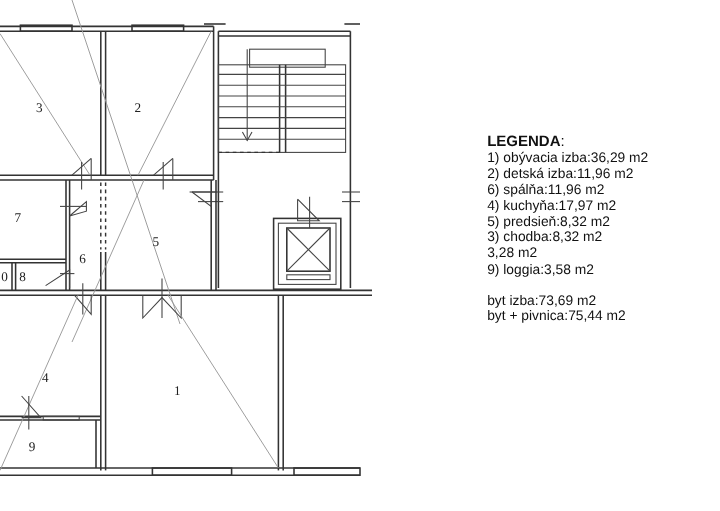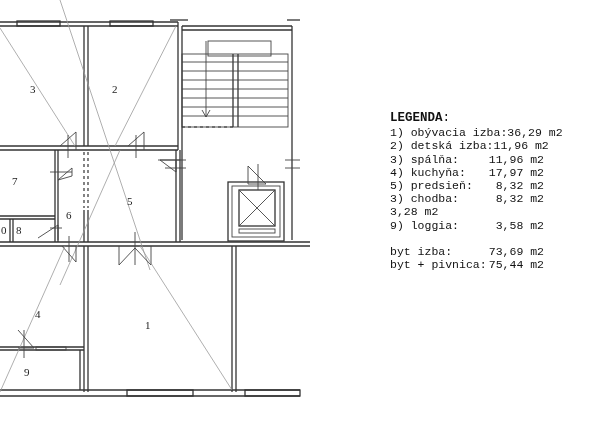--- a/index.html
+++ b/index.html
@@ -3,24 +3,24 @@
   <meta charset="utf-8">
   <style>
     html, body { margin: 0; padding: 0; background: #ffffff; }
     body { width: 600px; height: 426px; position: relative; overflow: hidden; font-family: "Liberation Sans", sans-serif; color: #111; }
     #plan { position: absolute; left: 0; top: 0; width: 310px; height: 426px; }
     .w { stroke: #333; stroke-width: 1.3; fill: none; }
     .thin { stroke: #444; stroke-width: 0.9; fill: none; }
     .diag { stroke: #9a9a9a; stroke-width: 0.8; fill: none; }
     .dash { stroke: #333; stroke-width: 1.2; stroke-dasharray: 3 3; fill: none; }
     .rlabel { font-family: "Liberation Serif", serif; font-size: 11px; fill: #222; }
-    #legend { position: absolute; left: 390px; top: 112px; font-size: 11.5px; line-height: 13.2px; font-family: Liberation Mono, monospace; }
+    #legend { position: absolute; left: 406px; top: 112px; font-size: 11.5px; line-height: 13.2px; }
     #legend .title { font-weight: bold; font-size: 12.5px; margin-bottom: 1px; }
     #legend .title .colon { font-weight: normal; }
-    #legend .row { display: flex; width: 154px; justify-content: space-between; white-space: nowrap; }
+    #legend .row { display: flex; width: 154px; white-space: nowrap; }
     #legend .gap { height: 13px; }
   </style>
 </head>
 <body>
 
 <svg id="plan" viewBox="0 0 310 426" xmlns="http://www.w3.org/2000/svg">
 
   <g>
     <line class="w" x1="0" y1="22" x2="178" y2="22"></line>
     <line class="w" x1="0" y1="26" x2="178" y2="26"></line>
@@ -166,21 +166,21 @@
   <div class="title"><span>LEGENDA</span><span class="colon">:</span></div>
   <div class="row">
       <span>1) obývacia izba:</span>
       <span>36,29 m2</span>
     </div>
   <div class="row">
       <span>2) detská izba:</span>
       <span>11,96 m2</span>
     </div>
   <div class="row">
-      <span>3) spálňa:</span>
+      <span>6) spálňa:</span>
       <span>11,96 m2</span>
     </div>
   <div class="row">
       <span>4) kuchyňa:</span>
       <span>17,97 m2</span>
     </div>
   <div class="row">
       <span>5) predsieň:</span>
       <span>8,32 m2</span>
     </div>

